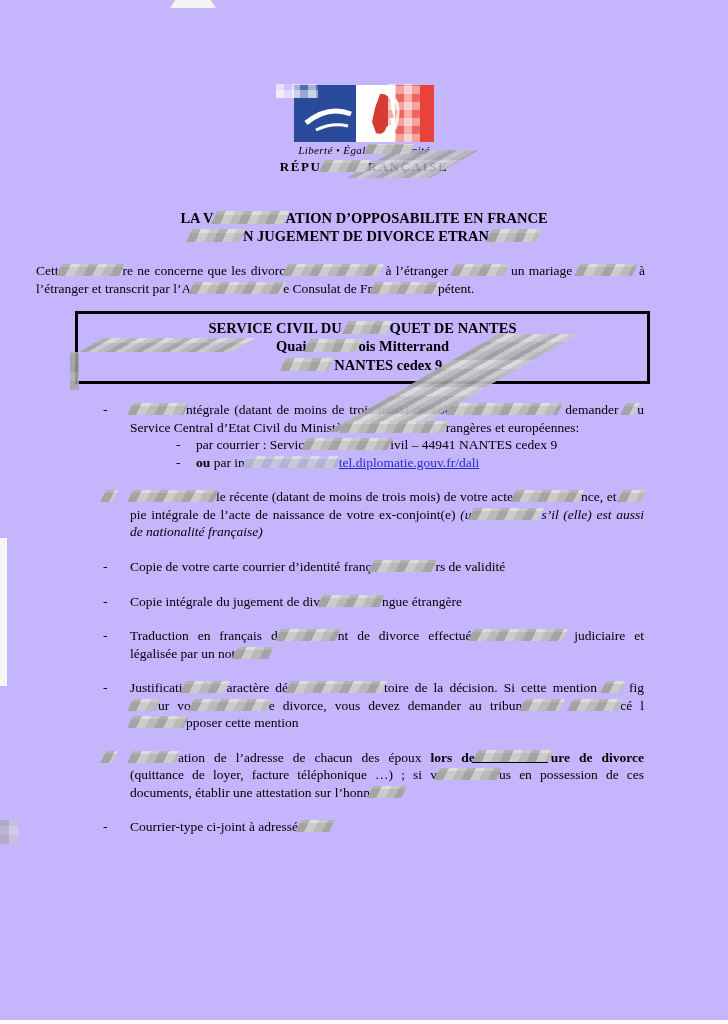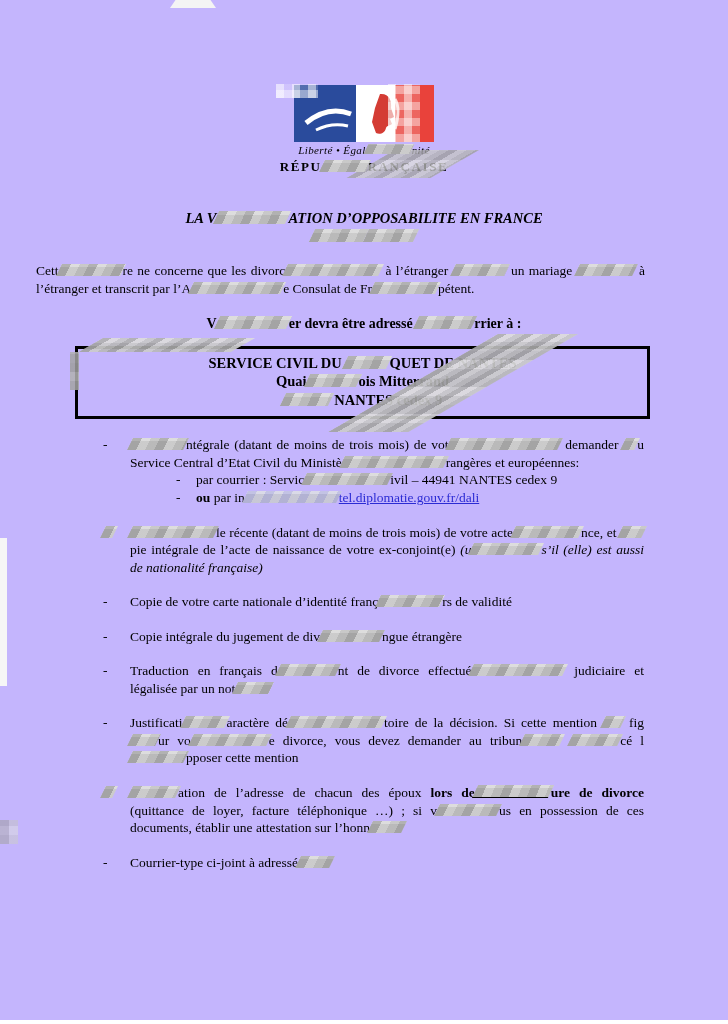--- a/index.html
+++ b/index.html
@@ -26,21 +26,21 @@
   .pixpatch{position:absolute;background-image:
       repeating-linear-gradient(90deg, rgba(255,255,255,.55) 0 8px, rgba(255,255,255,.12) 8px 16px),
       repeating-linear-gradient(0deg, rgba(255,255,255,.45) 0 8px, rgba(255,255,255,.08) 8px 16px);}
   .softmark{position:absolute;background:#f6f6f6;}
 
   .logo-wrap{padding-top:85px;text-align:center;}
   .flag{display:block;margin:0 auto;}
   .motto{font-size:11px;font-style:italic;letter-spacing:.4px;margin-top:1px;}
   .republic{font-size:13px;font-weight:bold;letter-spacing:1.6px;margin-top:2px;}
 
-  .title{margin-top:33px;text-align:center;font-weight:bold;font-size:14.5px;line-height:1.25;font-style:italic;}
+  .title{margin-top:33px;text-align:center;font-weight:bold;font-size:14.5px;line-height:1.25;}
   .intro{margin:17px 83px 0 36px;text-align:justify;}
   .send-line{margin-top:17px;text-align:center;font-weight:bold;font-size:14px;}
   .addr-box{margin:13px 78px 0 75px;border:3px solid #000;padding:5px 8px 7px;
             text-align:center;font-weight:bold;font-size:14.5px;line-height:1.28;}
   .list-heading{margin:24px 0 0 84px;font-weight:bold;font-size:13.8px;}
 
   .items{margin:17px 84px 0 103px;}
   .item{display:flex;margin-bottom:17px;}
   .item > .dash{width:27px;flex:none;}
   .item > .content{flex:1;text-align:justify;}
@@ -76,26 +76,25 @@
       <path d="M101 14 q6 10 0 30" stroke="#ffffff" stroke-width="3" fill="none" opacity=".8"></path>
     </svg>
     <div class="pixpatch" style="left:388px;top:84px;width:32px;height:58px;"></div>
     <div class="pixpatch" style="left:276px;top:84px;width:42px;height:14px;"></div>
     <div class="motto"><span>Liberté • Égal</span><span class="redact h10" style="width:46px"></span><span>nité</span></div>
     <div class="republic"><span>RÉPU</span><span class="redact" style="width:46px"></span><span>RANÇAISE</span></div>
   </div>
 
   <div class="title">
     <div><span>LA V</span><span class="redact h13" style="width:72px"></span><span>ATION D’OPPOSABILITE EN FRANCE</span></div>
-    <div><span class="redact h13" style="width:54px"></span><span class="redact h13" style="width:50px"></span></div>
+    <div><span class="redact h13" style="width:54px"></span><span>N JUGEMENT DE DIVORCE ETRAN</span><span class="redact h13" style="width:50px"></span></div>
   </div>
 
   <p class="intro"><span>Cett</span><span class="redact" style="width:64px"></span><span>re ne concerne que les divorc</span><span class="redact" style="width:96px"></span><span> à l’étranger </span><span class="redact" style="width:54px"></span><span> un mariage </span><span class="redact" style="width:58px"></span><span> à l’étranger et transcrit par l’A</span><span class="redact" style="width:92px"></span><span>e Consulat de Fr</span><span class="redact" style="width:66px"></span><span>pétent.</span></p>
 
-  <div class="send-line"><span>V</span><span class="redact h13" style="width:72px"></span><span>er devra être adressé </span><span class="redact h13" style="width:58px"></span><span>rrier à :</span></div>
 
   <div class="addr-box">
     <div><span>SERVICE CIVIL DU </span><span class="redact h13" style="width:44px"></span><span>QUET DE NANTES</span></div>
     <div><span>Quai</span><span class="redact h13" style="width:52px"></span><span>ois Mitterrand</span></div>
     <div><span class="redact h13" style="width:48px"></span><span> NANTES cedex 9</span></div>
   </div>
 
 
   <div class="items">
 
@@ -115,21 +114,21 @@
       </span>
     </div>
 
     <div class="item">
       <span class="dash"><span class="redact" style="width:12px"></span></span>
       <span class="content"><span class="redact" style="width:86px"></span><span>le récente (datant de moins de trois mois) de votre acte</span><span class="redact" style="width:68px"></span><span>nce, et </span><span class="redact" style="width:24px"></span><span>pie intégrale de l’acte de naissance de votre ex-conjoint(e) </span><span class="it">(u</span><span class="redact" style="width:70px"></span><span class="it">s’il (elle) est aussi de nationalité française)</span></span>
     </div>
 
     <div class="item">
       <span class="dash">-</span>
-      <span class="content"><span>Copie de votre carte nationale d’identité franç</span><span class="redact" style="width:64px"></span><span>rs de validité</span></span>
+      <span class="content"><span>Copie de votre carte courrier d’identité franç</span><span class="redact" style="width:64px"></span><span>rs de validité</span></span>
     </div>
 
     <div class="item">
       <span class="dash">-</span>
       <span class="content"><span>Copie intégrale du jugement de div</span><span class="redact" style="width:62px"></span><span>ngue étrangère</span></span>
     </div>
 
     <div class="item">
       <span class="dash">-</span>
       <span class="content"><span>Traduction en français d</span><span class="redact" style="width:60px"></span><span>nt de divorce effectué</span><span class="redact" style="width:94px"></span><span> judiciaire et légalisée par un not</span><span class="redact" style="width:36px"></span></span>

